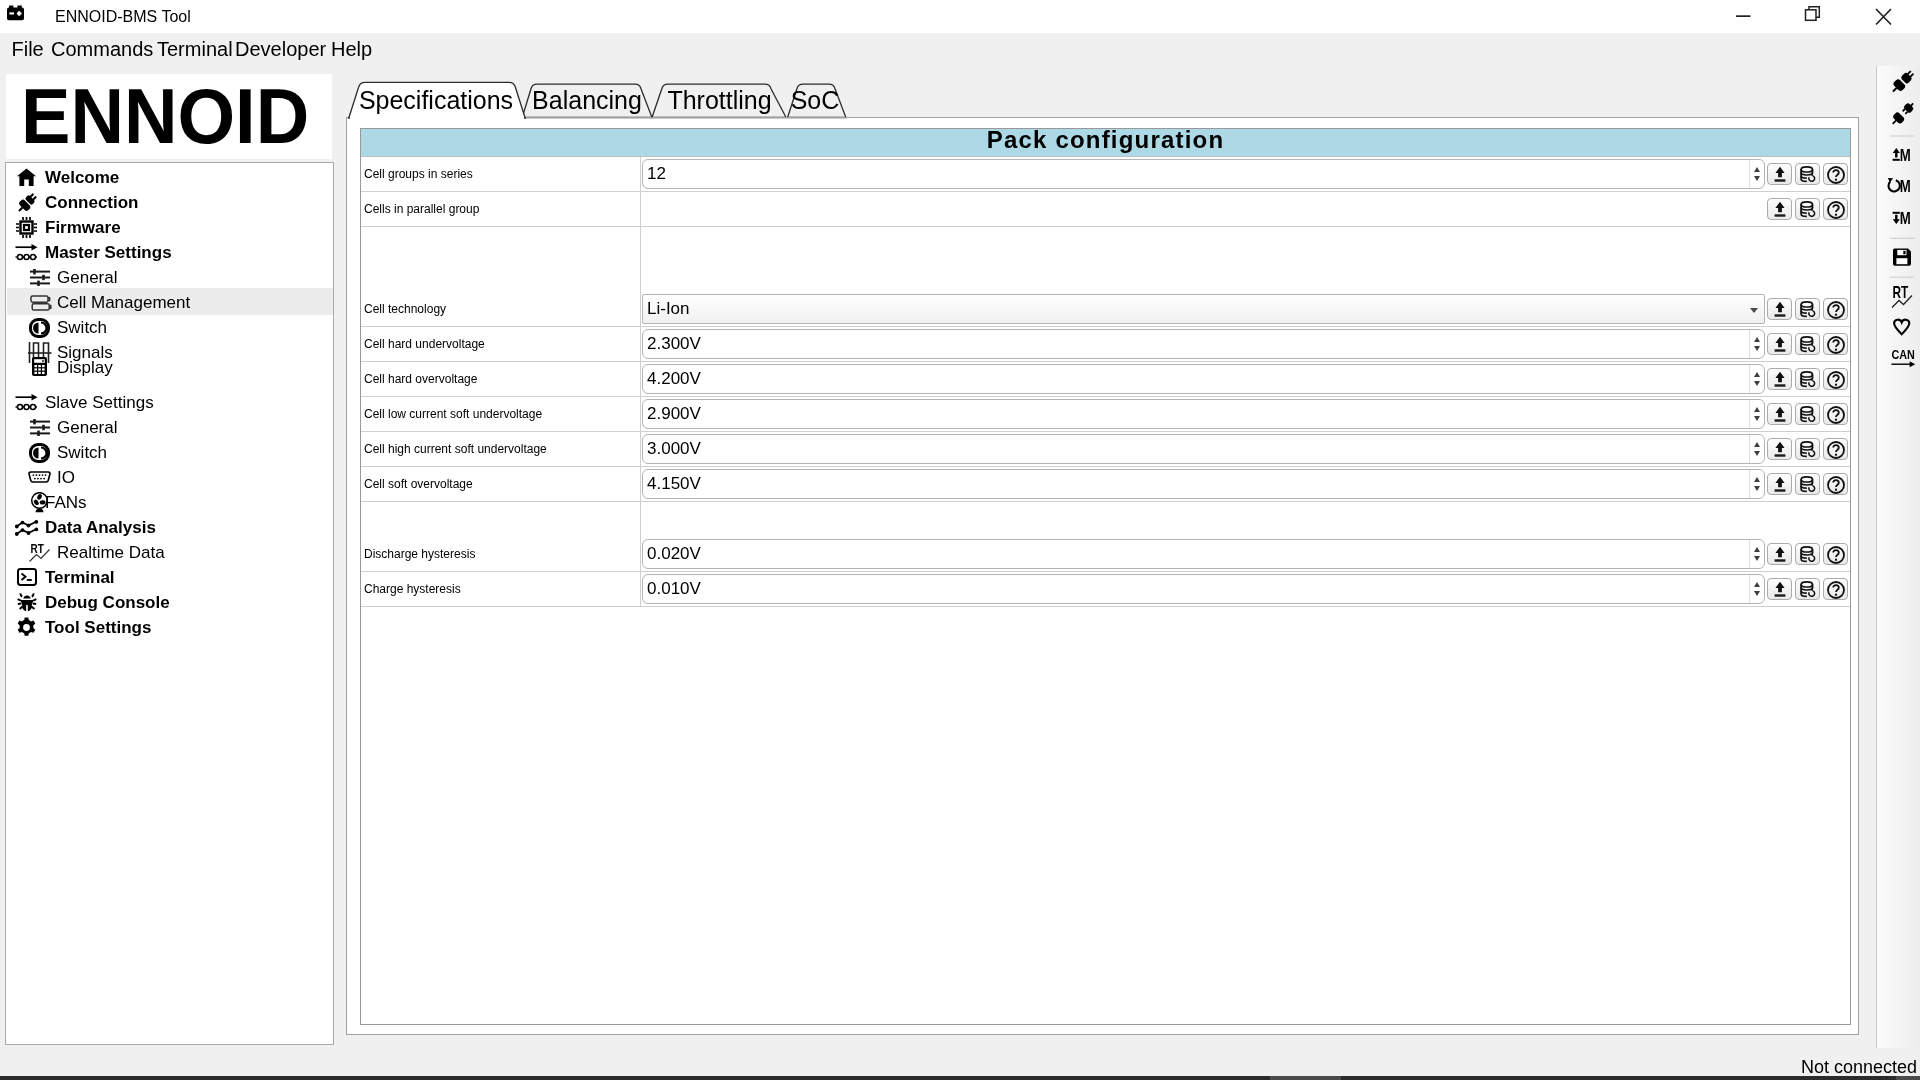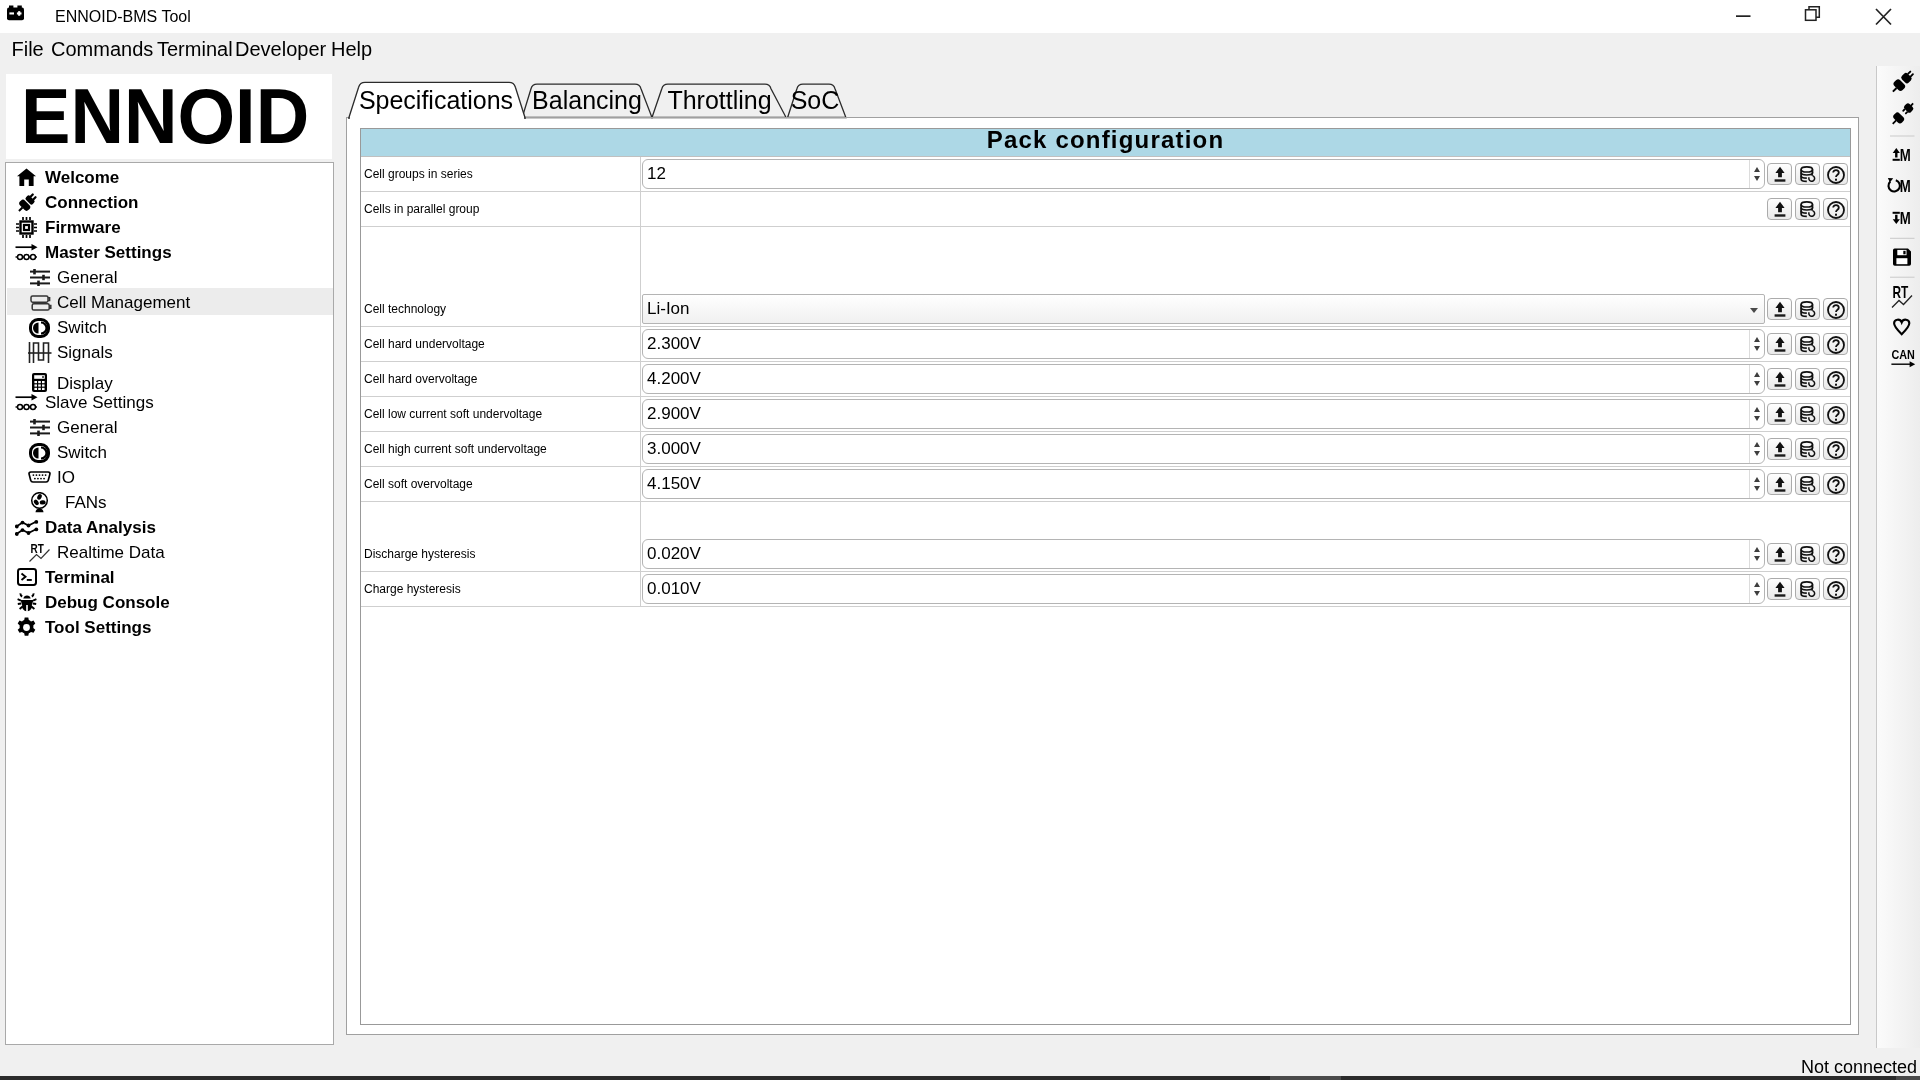--- a/index.html
+++ b/index.html
@@ -161,21 +161,21 @@
     <div class="si" style="top:177px">
       <svg style="left:21px;top:2px" width="24" height="21" viewBox="0 0 24 21">
 <g fill="none" stroke="#222" stroke-width="1.6">
 <path d="M1.5 0 V21"></path>
 <path d="M5.5 21 V1 H10.5 V18 H15.5 V1 H20.5 V21"></path>
 <path d="M0 11 H23.5"></path>
 </g>
       </svg>
       <div class="lb" style="left:50px;">Signals</div>
     </div>
-    <div class="si" style="top:208px">
+    <div class="si" style="top:192px">
       <svg style="left:25px;top:2px" width="15" height="19" viewBox="0 0 15 19">
 <rect x="0" y="0" width="15" height="19" rx="2" fill="#000"></rect>
 <rect x="2.2" y="2.2" width="10.6" height="3.6" fill="#fff"></rect>
 <rect x="10.2" y="3.2" width="1.6" height="1.6" fill="#000"></rect>
 <g fill="#fff">
 <rect x="2.4" y="8" width="2.6" height="2.2"></rect>
           <rect x="6.2" y="8" width="2.6" height="2.2"></rect>
           <rect x="10" y="8" width="2.6" height="2.2"></rect>
 <rect x="2.4" y="11.4" width="2.6" height="2.2"></rect>
           <rect x="6.2" y="11.4" width="2.6" height="2.2"></rect>
@@ -239,21 +239,21 @@
     <div class="si" style="top:327px">
       <svg style="left:23px;top:2px" width="19" height="21" viewBox="0 0 19 21">
 <circle cx="9.5" cy="8.5" r="7.8" fill="none" stroke="#000" stroke-width="1.5"></circle>
 <g fill="#000">
 <ellipse cx="9.5" cy="4.9" rx="2.1" ry="3" transform="rotate(25 9.5 4.9)"></ellipse>
 <ellipse cx="6.3" cy="10.4" rx="2.1" ry="3" transform="rotate(145 6.3 10.4)"></ellipse>
 <ellipse cx="12.7" cy="10.4" rx="2.1" ry="3" transform="rotate(265 12.7 10.4)"></ellipse>
 </g>
 <path d="M5.5 20.3 C5.5 18.2 7.3 16.5 9.5 16.5 C11.7 16.5 13.5 18.2 13.5 20.3 Z" fill="#000"></path>
 </svg>
-      <div class="lb" style="left:58px;">FANs</div>
+      <div class="lb" style="left:38px;">FANs</div>
     </div>
     <div class="si" style="top:352px">
       <svg style="left:8px;top:5px" width="24" height="16" viewBox="0 0 24 16">
 <g fill="none" stroke="#000" stroke-width="1.8">
 <path d="M1.5 6.5 L7.5 2.5 L13.5 5.5 L21.5 1.5"></path>
 <path d="M1.5 14 L7.5 10 L13.5 13 L21.5 9"></path>
 </g>
 <g fill="#000">
 <circle cx="1.8" cy="6.5" r="1.9"></circle>
           <circle cx="7.5" cy="2.6" r="1.9"></circle>

